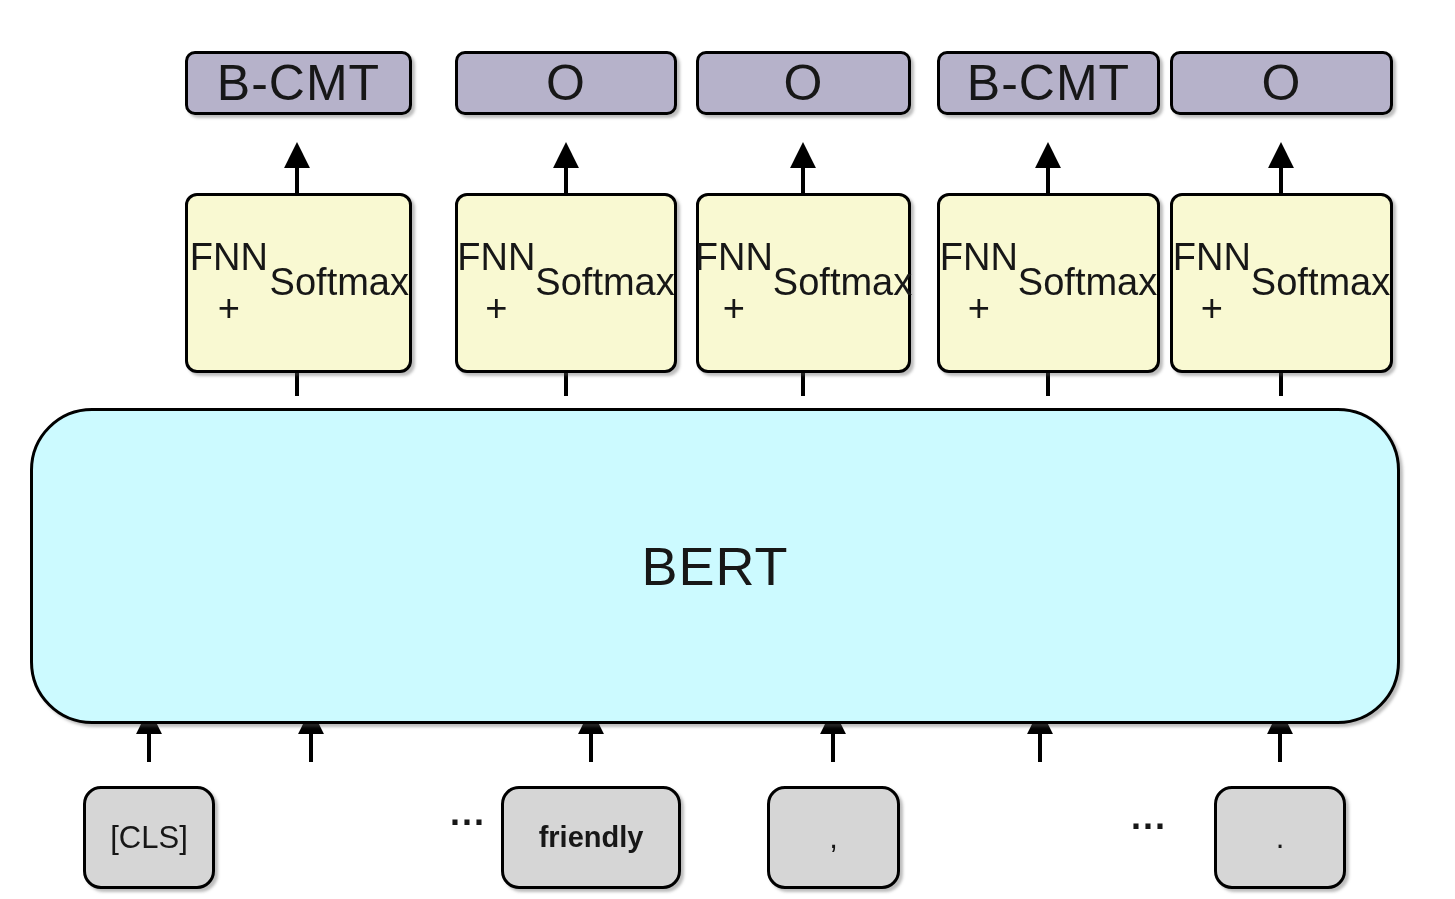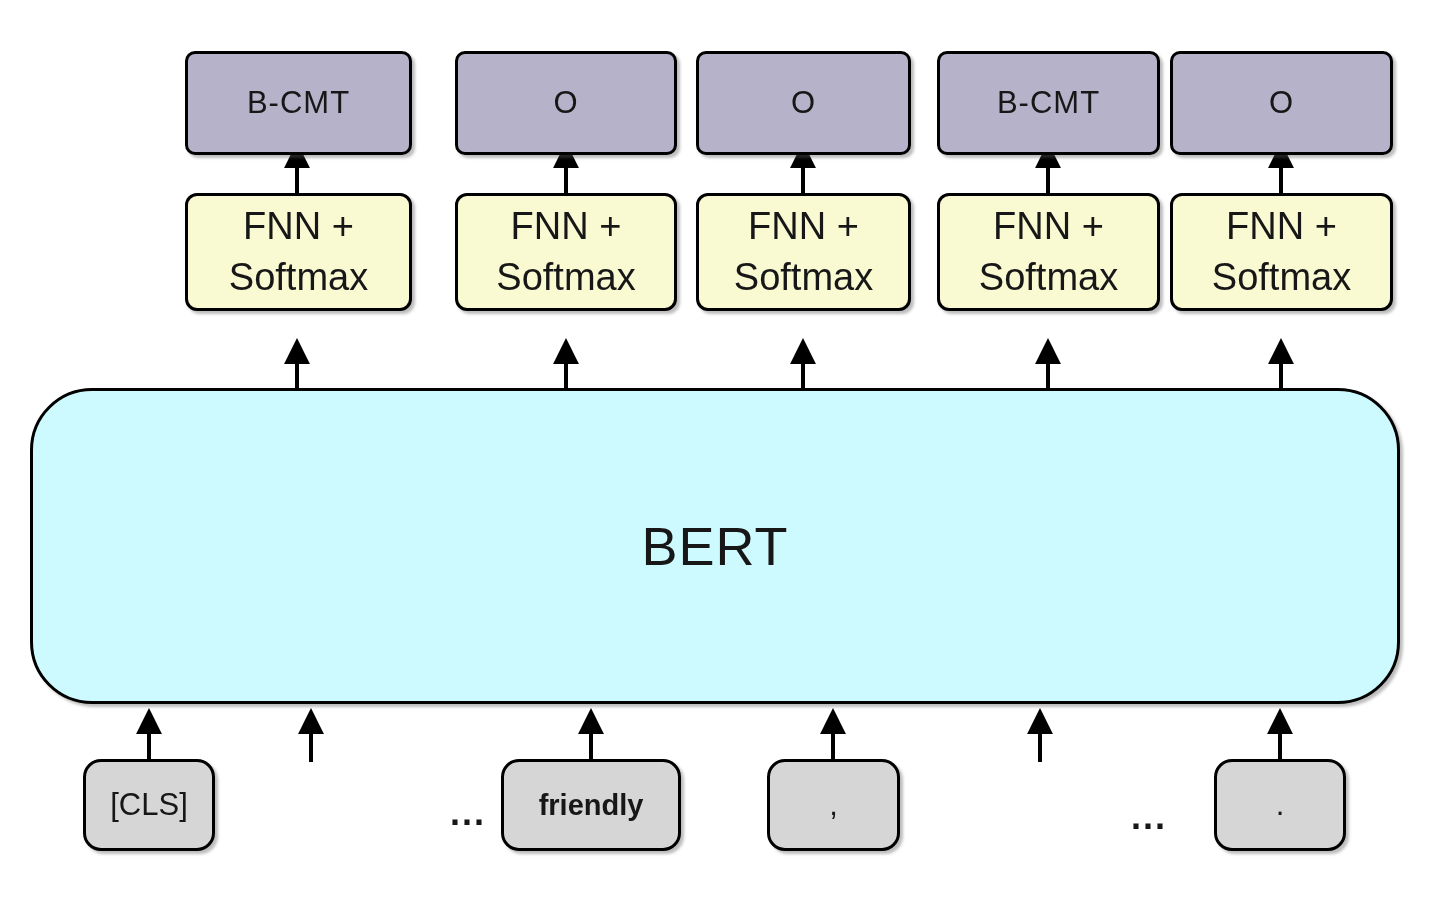--- a/index.html
+++ b/index.html
@@ -20,47 +20,47 @@
     border:3px solid var(--border,#000000);
     display:flex;
     align-items:center;
     justify-content:center;
     text-align:center;
     color:#171717;
     box-shadow:3px 3px 3px rgba(90,90,90,0.40);
   }
   
   .obox{
-    top:51px; height:104px;
+    top:51px; height:64px;
     background:var(--label-box,#b6b2ca);
     border-radius:10px;
-    font-size:31px;
+    font-size:50px;
     letter-spacing:1px;
   }
   
   .fbox{
-    top:193px; height:118px;
+    top:193px; height:180px;
     background:var(--fnn-box,#f9f9d2);
     border-radius:12px;
     font-size:38px;
-    flex-direction:column;
+    flex-direction:row;
     line-height:1.35;
   }
   
   .bert{
-    left:30px; top:388px;
+    left:30px; top:408px;
     width:1370px; height:316px;
     background:var(--bert-box,#ccfaff);
     border-radius:62px;
     font-size:54px;
     letter-spacing:1px;
   }
   
   .tbox{
-    top:759px; height:92px;
+    top:786px; height:103px;
     background:var(--token-box,#d6d6d6);
     border-radius:18px;
     font-size:31px;
   }
   .tbox.bold{ font-weight:bold; font-size:29px; }
   .dots{
     position:absolute;
     transform:translateX(-50%);
     font-size:36px;
     font-weight:bold;

